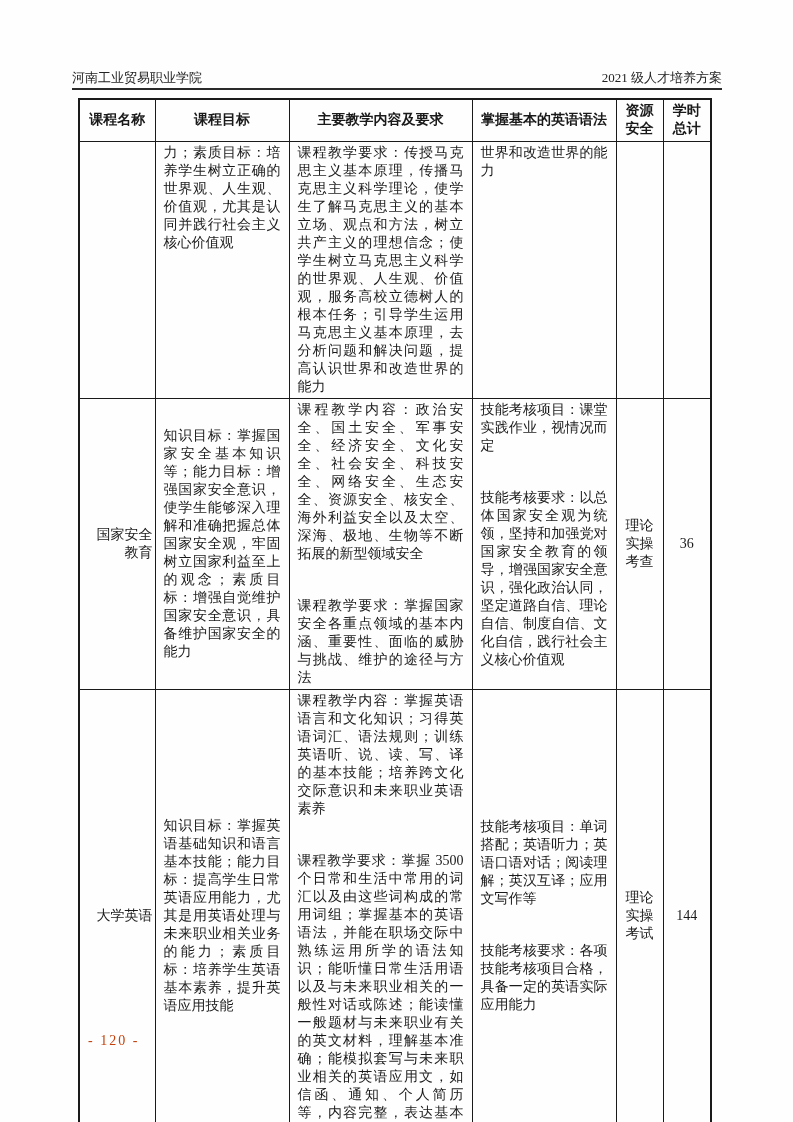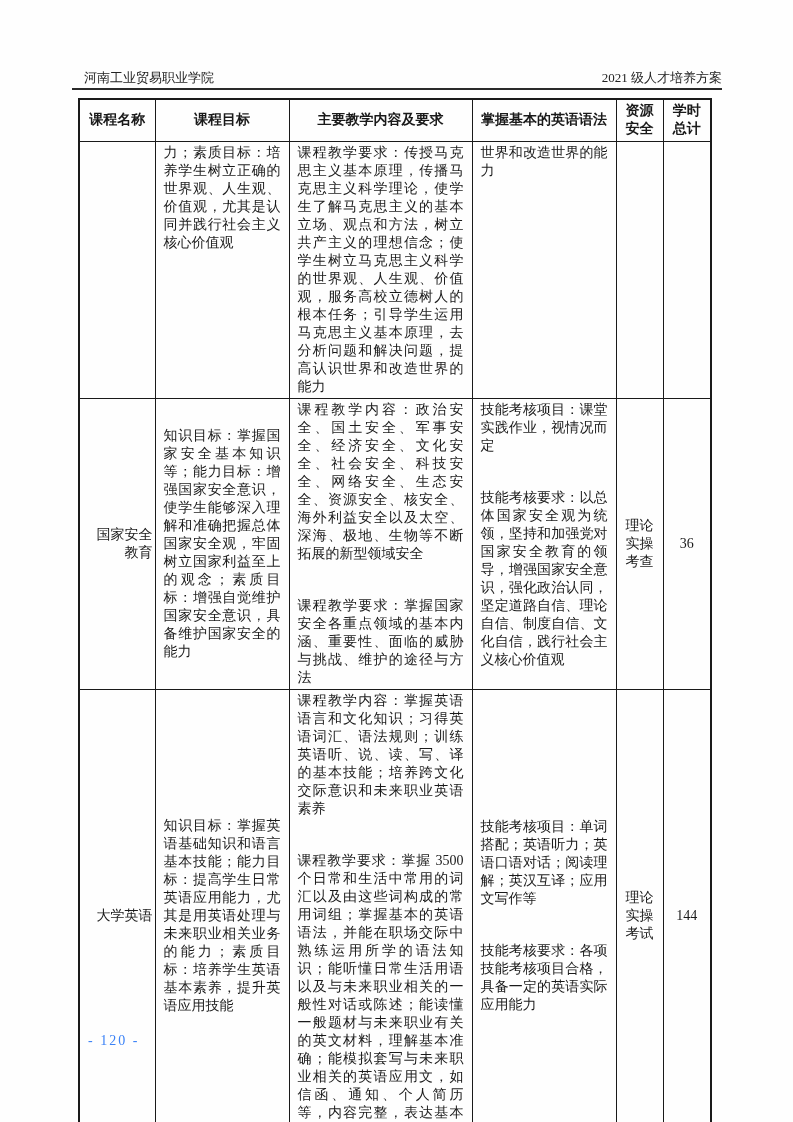--- a/index.html
+++ b/index.html
@@ -10,21 +10,21 @@
   }
   .page {
     position: relative;
     width: 793px;
     height: 1122px;
     background: #fefefe;
     overflow: hidden;
   }
   .page-header {
     position: absolute;
-    left: 84px;
+    left: 72px;
     right: 71px;
     top: 70px;
     display: flex;
     justify-content: space-between;
     font-size: 13px;
     line-height: 16px;
     color: #222;
   }
   .header-rule {
     position: absolute;
@@ -66,21 +66,21 @@
   td.ctr { text-align: center; margin-left: 16px; }
   td.name-cell { padding-left: 8px; padding-right: 2px; text-align: right; }
   td.pad-top { }
   .cell p + p { margin-top: 34px; }
   .page-footer {
     position: absolute;
     left: 88px;
     top: 1033px;
     font-size: 14px;
     letter-spacing: 2px;
-    color: #3b82f6;
+    color: #c2410c;
   }
 </style>
 </head>
 <body>
 
 <div class="page">
 
   <div class="page-header">
     <span>河南工业贸易职业学院</span>
     <span>2021 级人才培养方案</span>

